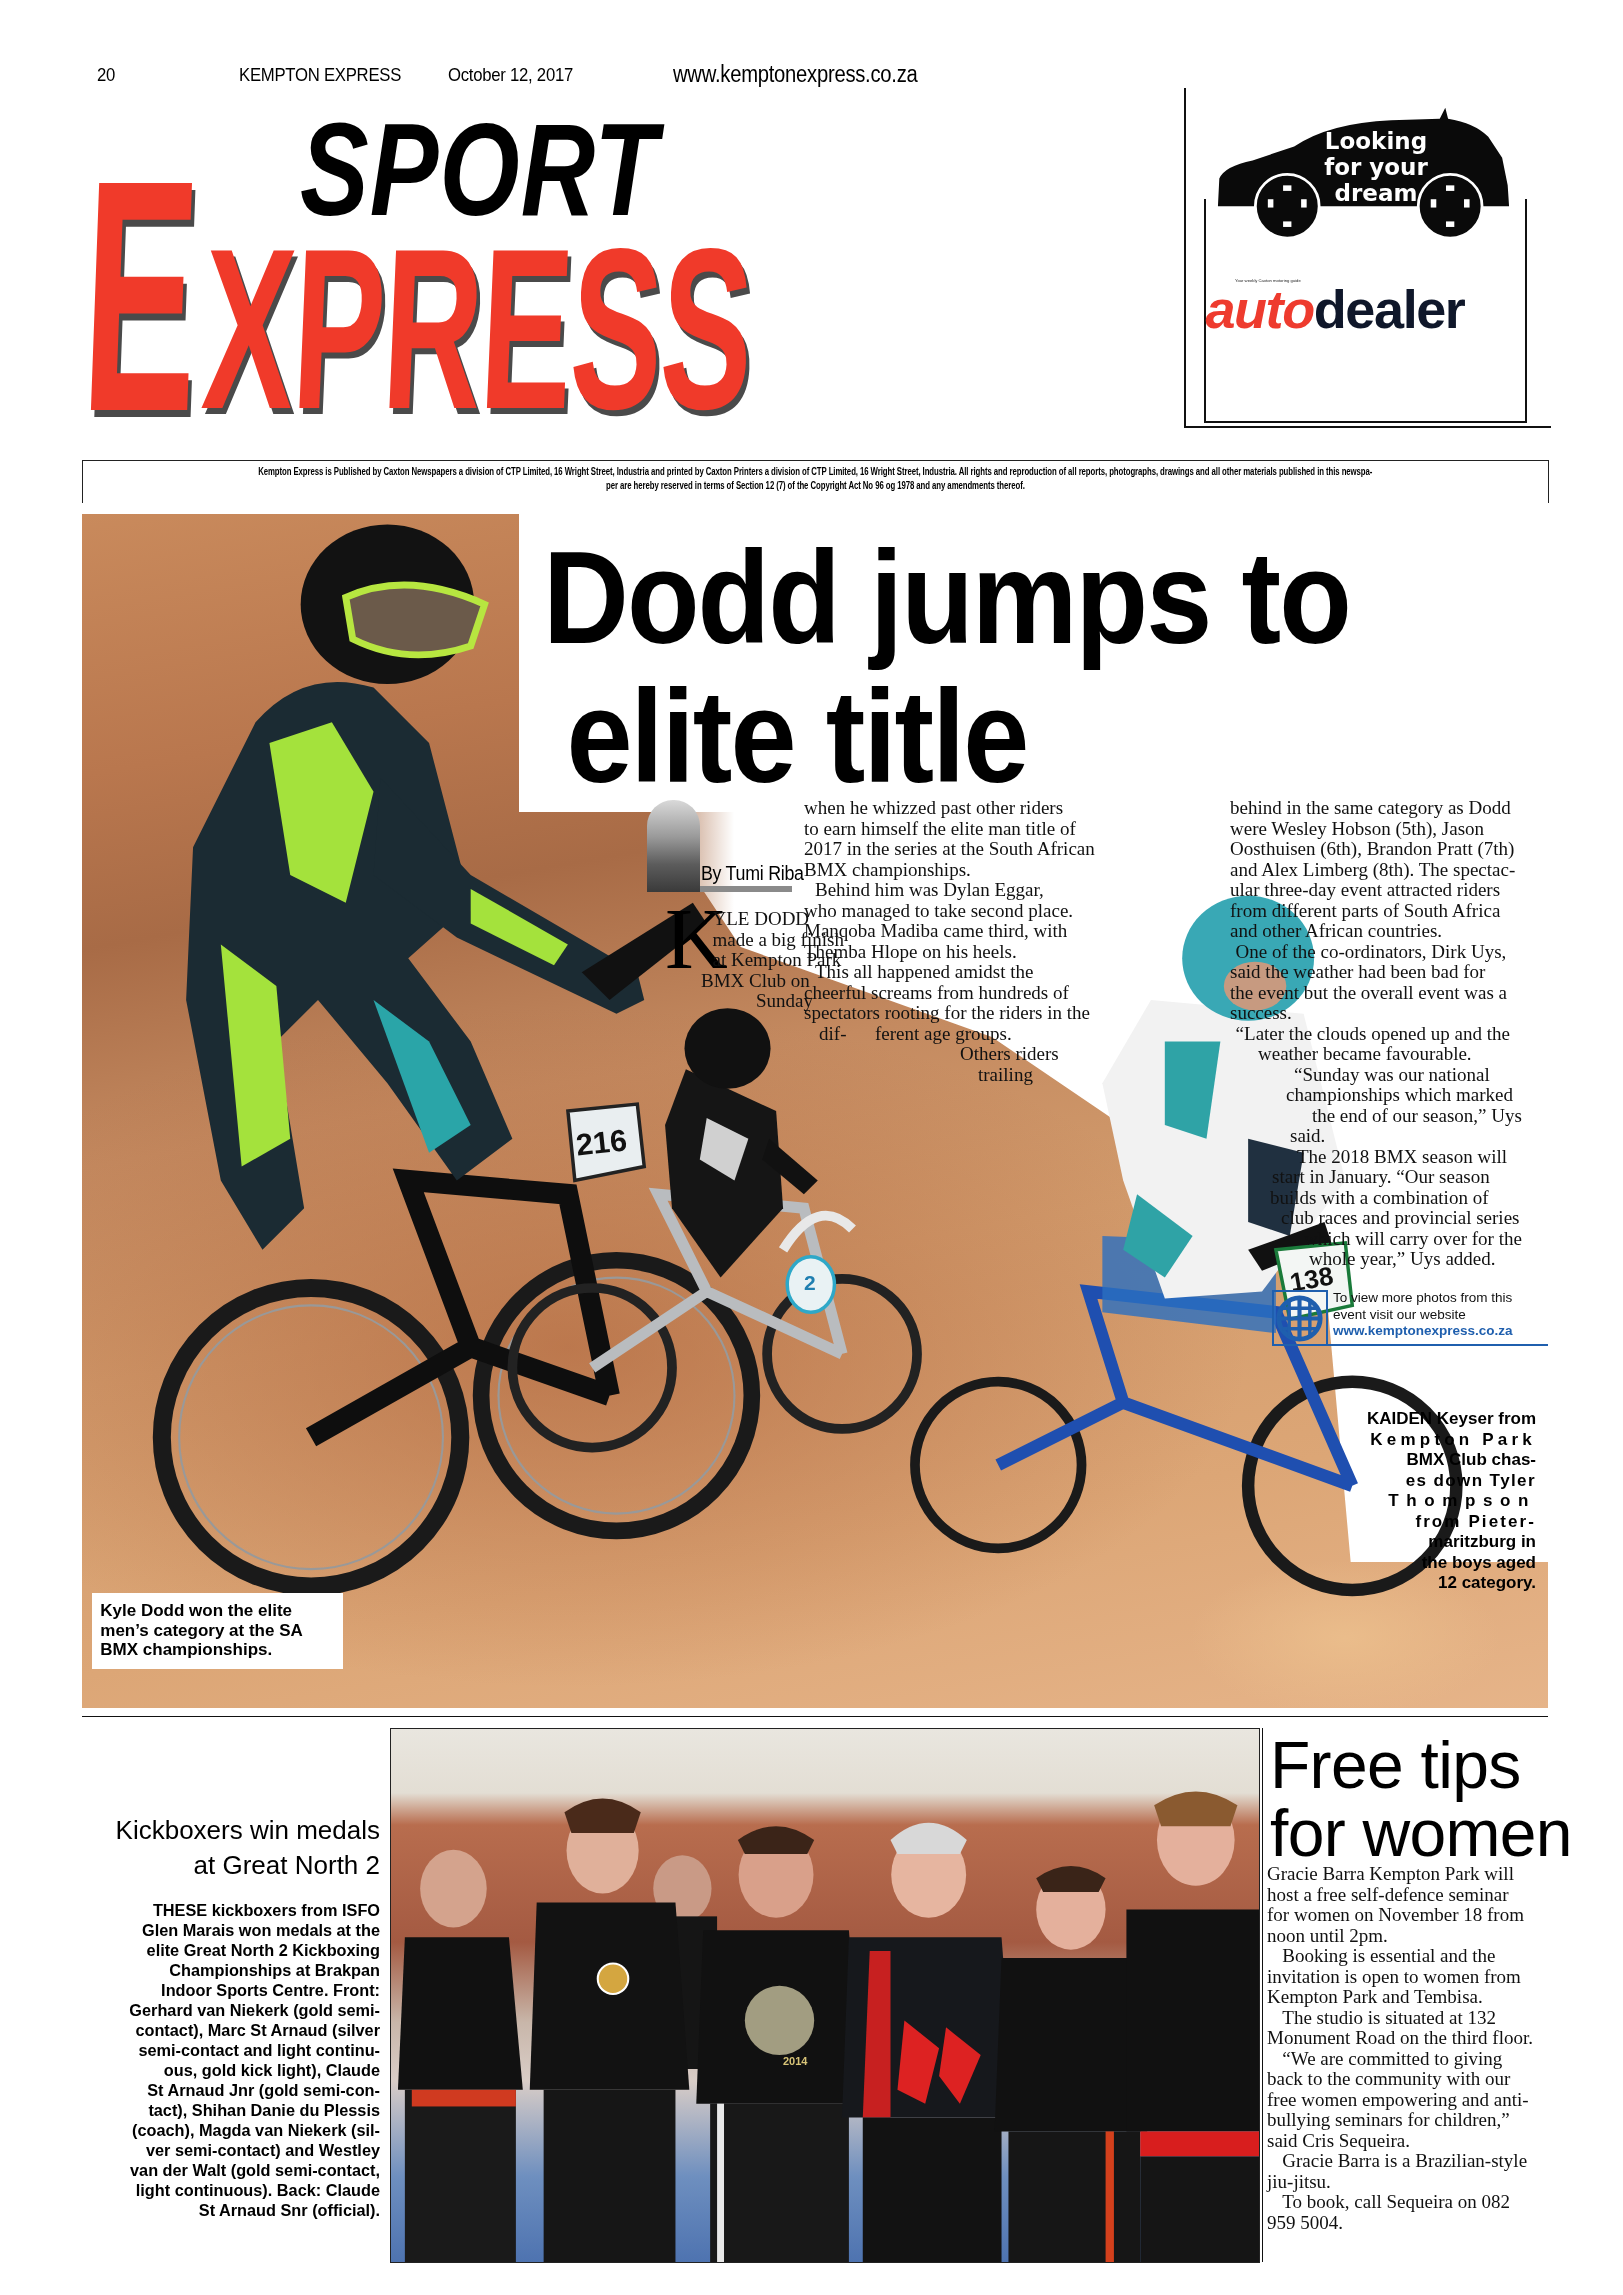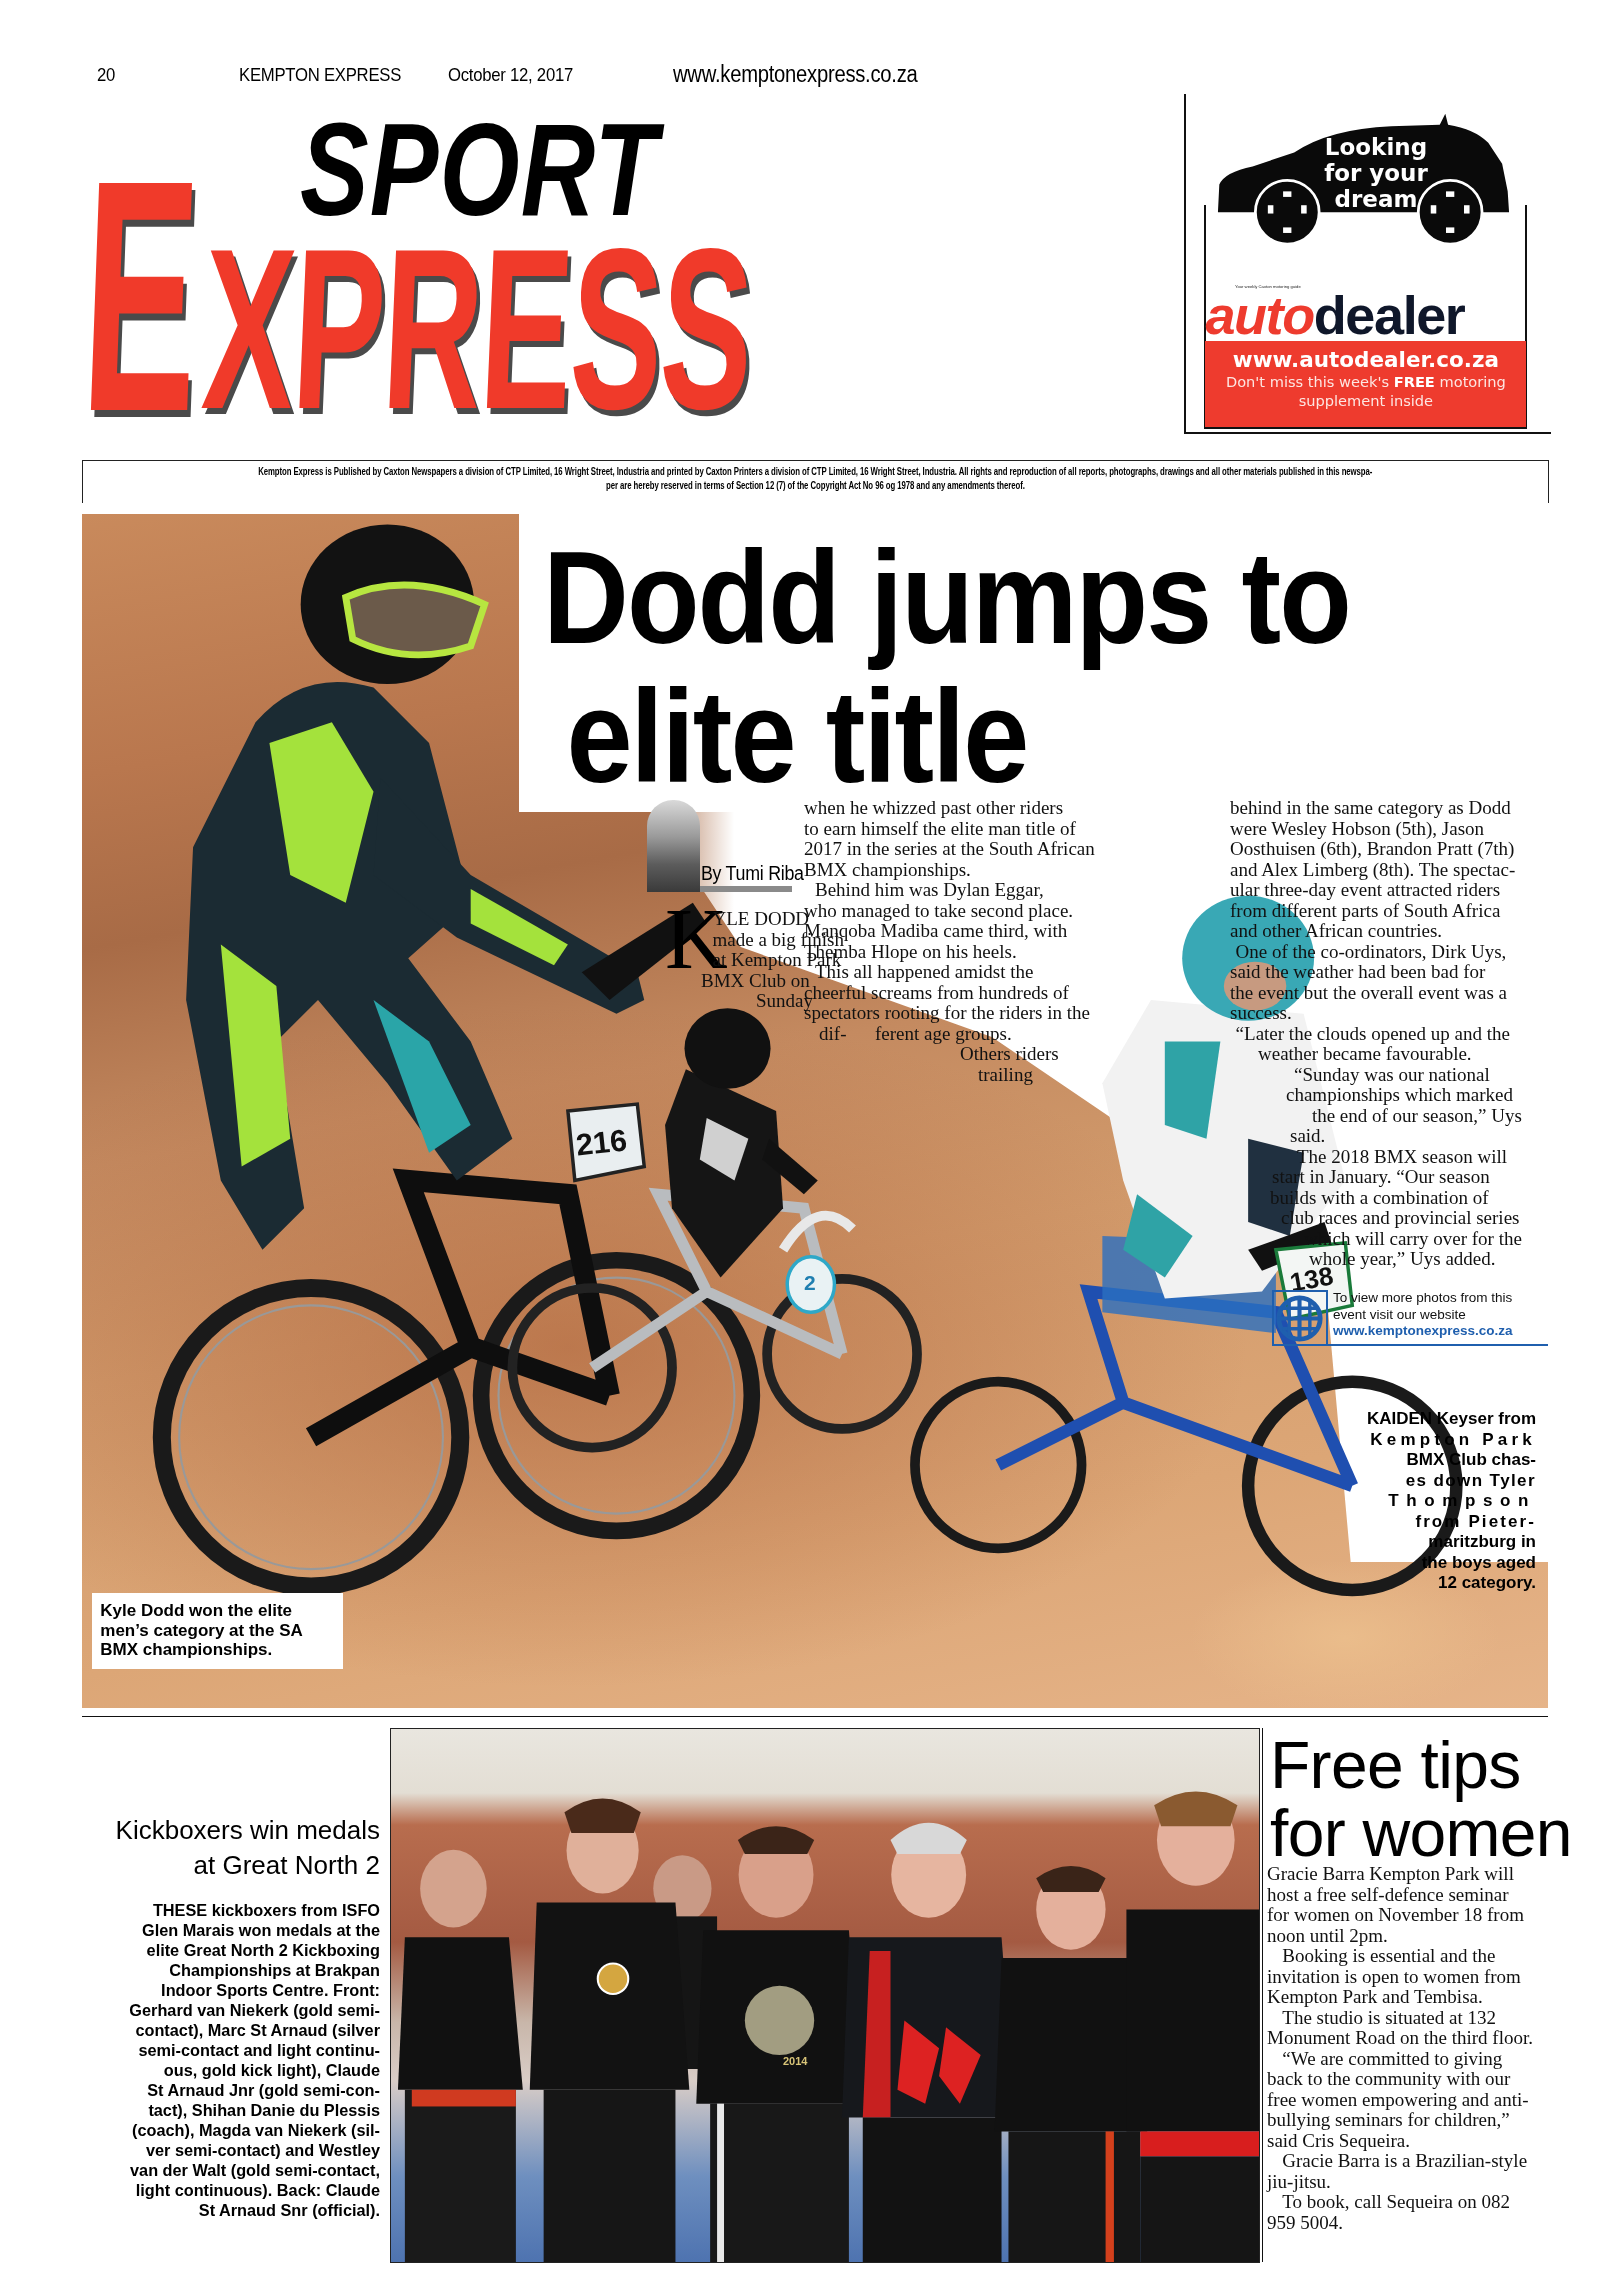--- a/index.html
+++ b/index.html
@@ -11,21 +11,21 @@
   
   .folio { top: 64px; font-family: "Liberation Sans", sans-serif; font-size: 19px; letter-spacing: -0.3px; transform: scaleX(0.88); transform-origin: left top; white-space: nowrap; }
   .folio-url { font-size: 23px; top: 61px; }
 
   
   .mast-sport { left: 300px; top: 104px; font-family: "Liberation Sans", sans-serif; font-weight: 900; font-style: italic; font-size: 132px; line-height: 1; letter-spacing: 1.4px; transform: scaleX(0.78); transform-origin: left top; color: #000; }
   .mast-E { left: 89px; top: 147px; font-family: "Liberation Sans", sans-serif; font-weight: 900; font-size: 330px; line-height: 0.9; color: #f03a2a; transform: scaleX(0.52) skewX(-4deg); transform-origin: left top; text-shadow: 7px 7px 0 #4a4a4a; }
   .mast-xpress { left: 208px; top: 226px; font-family: "Liberation Sans", sans-serif; font-weight: 900; font-size: 229px; line-height: 0.9; color: #f03a2a; transform: scaleX(0.6) skewX(-4deg); transform-origin: left top; text-shadow: 6.2px 6.2px 0 #4a4a4a; letter-spacing: -2.8px; white-space: nowrap; }
 
   
-  .ad-box { left: 1184px; top: 94px; width: 367px; height: 340px; border-left: 2.1px solid #111; border-bottom: 2.1px solid #111; }
+  .ad-box { left: 1184px; top: 88px; width: 367px; height: 340px; border-left: 2.1px solid #111; border-bottom: 2.1px solid #111; }
   .ad-inner { position: absolute; left: 18px; top: 111px; width: 323px; height: 224px; border: 2.1px solid #111; border-top: none; }
   .car { position: absolute; left: 25px; top: 14px; width: 305px; height: 139px; }
   .ad-car-text { position: absolute; left: 124px; top: 40px; width: 132px; text-align: center; color: #fff; font-family: "DejaVu Sans", sans-serif; font-weight: bold; font-size: 23px; line-height: 26px; }
   .ad-logo { position: absolute; left: 19.4px; top: 194px; width: 323px; font-family: "Liberation Sans", sans-serif; font-weight: 900; font-size: 54px; line-height: 1; white-space: nowrap; letter-spacing: -1.4px; }
   .ad-logo .auto { color: #ee3b2e; font-style: italic; }
   .ad-logo .dealer { color: #0f172a; }
   .ad-tag { position: absolute; left: 49px; top: 190px; font-size: 4.2px; color: #222; }
   .ad-red { position: absolute; left: 19.4px; top: 247px; width: 321px; height: 86px; background: #ee3b2e; color: #fff; text-align: center; font-family: "DejaVu Sans", sans-serif; }
   .ad-url { font-weight: bold; font-size: 21.5px; margin-top: 5.6px; }
   .ad-line { font-size: 14.6px; line-height: 19px; color: #fde6e2; }
@@ -120,27 +120,20 @@
   </svg>
   <div class="ad-car-text">
     <div>Looking</div>
     <div>for your</div>
     <div>dream car?</div>
   </div>
   <div class="ad-inner"></div>
   <div class="ad-tag">Your weekly Caxton motoring guide</div>
   <div class="ad-logo">
     <span class="auto">auto</span><span class="dealer">dealer</span>
-  </div>
-  <div class="ad-red">
-    <div class="ad-url">www.autodealer.co.za</div>
-    <div class="ad-line">
-      <span>Don't miss this week's </span><b>FREE</b><span> motoring</span>
-    </div>
-    <div class="ad-line">supplement inside</div>
   </div>
 </div>
 
 <div class="abs imprint">
   <span>Kempton Express is Published by Caxton Newspapers a division of CTP Limited, 16 Wright Street, Industria and printed by Caxton Printers a division of CTP Limited, 16 Wright Street, Industria. All rights and reproduction of all reports, photographs, drawings and all other materials published in this newspa-</span><br>
   <span>per are hereby reserved in terms of Section 12 (7) of the Copyright Act No 96 og 1978 and any amendments thereof.</span>
 </div>
 
 <div class="abs main-photo">
   <div class="berm"></div>

